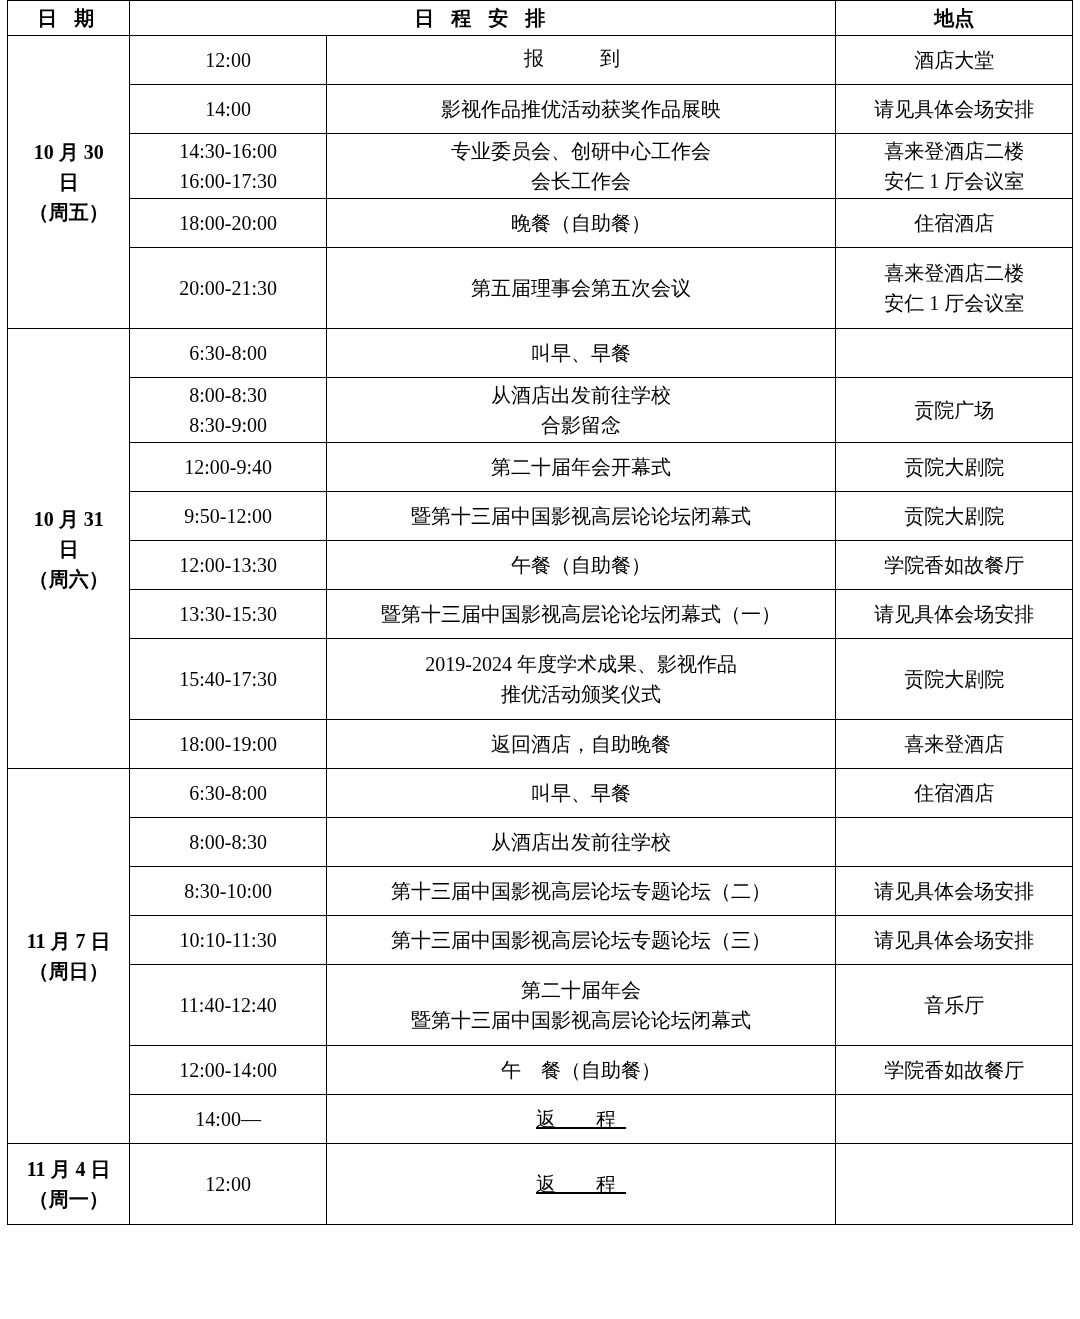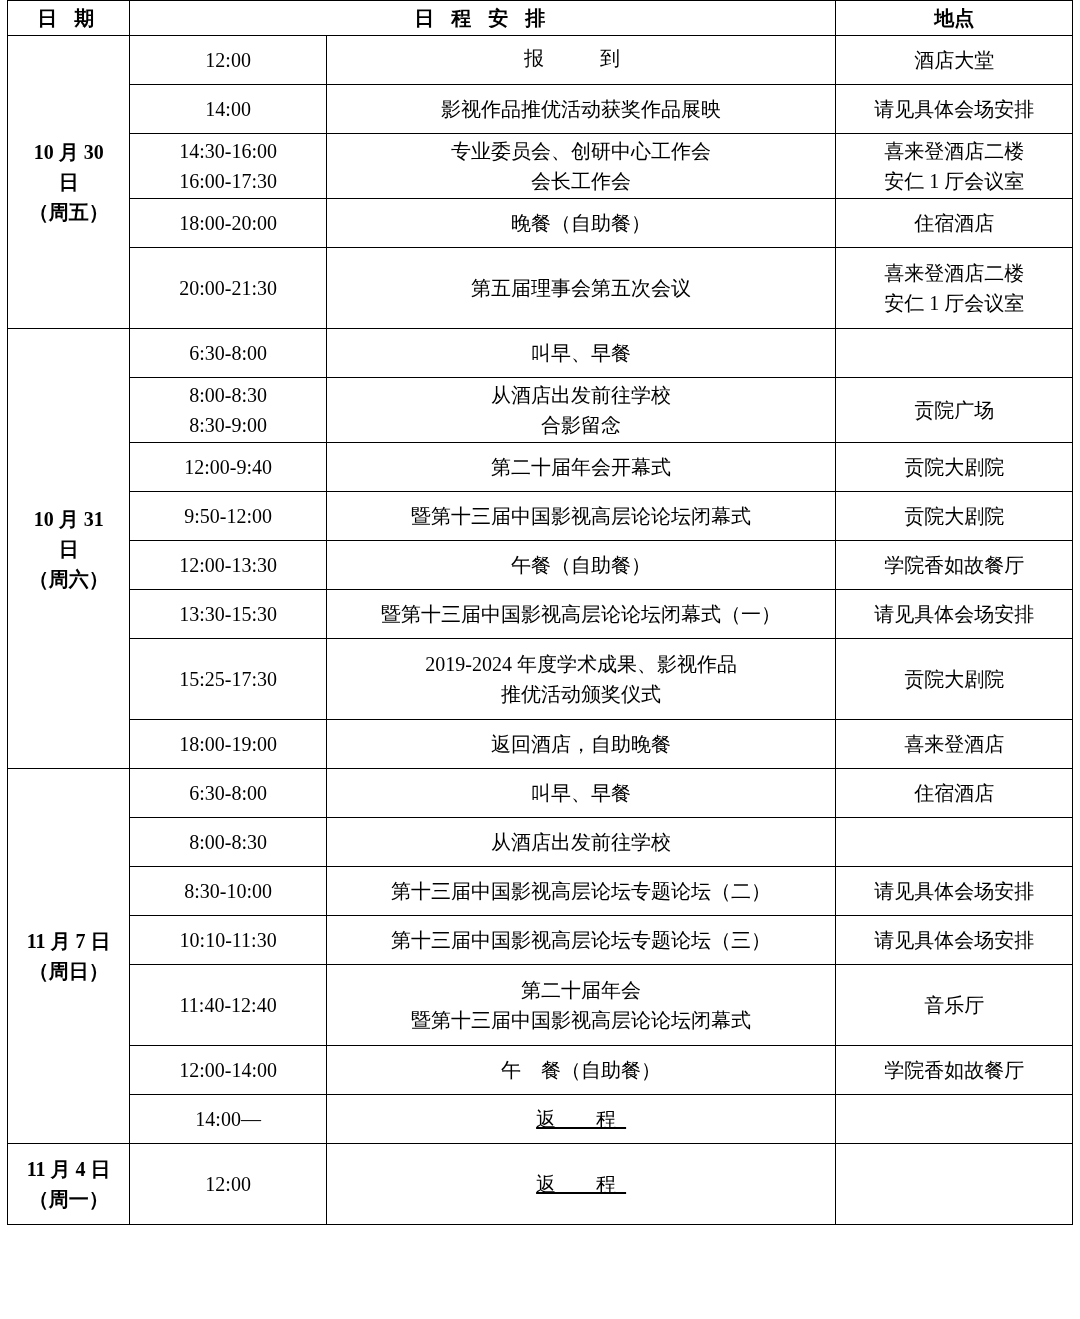--- a/index.html
+++ b/index.html
@@ -152,21 +152,21 @@
       <td>12:00-13:30</td>
       <td>午餐（自助餐）</td>
       <td>学院香如故餐厅</td>
     </tr>
     <tr class="row-h48">
       <td>13:30-15:30</td>
       <td>暨第十三届中国影视高层论论坛闭幕式（一）</td>
       <td>请见具体会场安排</td>
     </tr>
     <tr class="row-h80">
-      <td>15:25-17:30</td>
+      <td>15:40-17:30</td>
       <td class="two-line">
         <div>2019-2024 年度学术成果、影视作品</div>
         <div>推优活动颁奖仪式</div>
       </td>
       <td>贡院大剧院</td>
     </tr>
     <tr class="row-h48">
       <td>18:00-19:00</td>
       <td>返回酒店，自助晚餐</td>
       <td>喜来登酒店</td>

